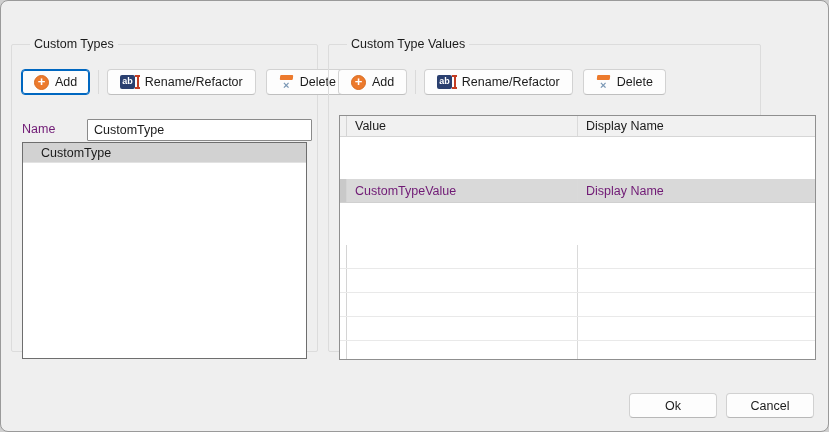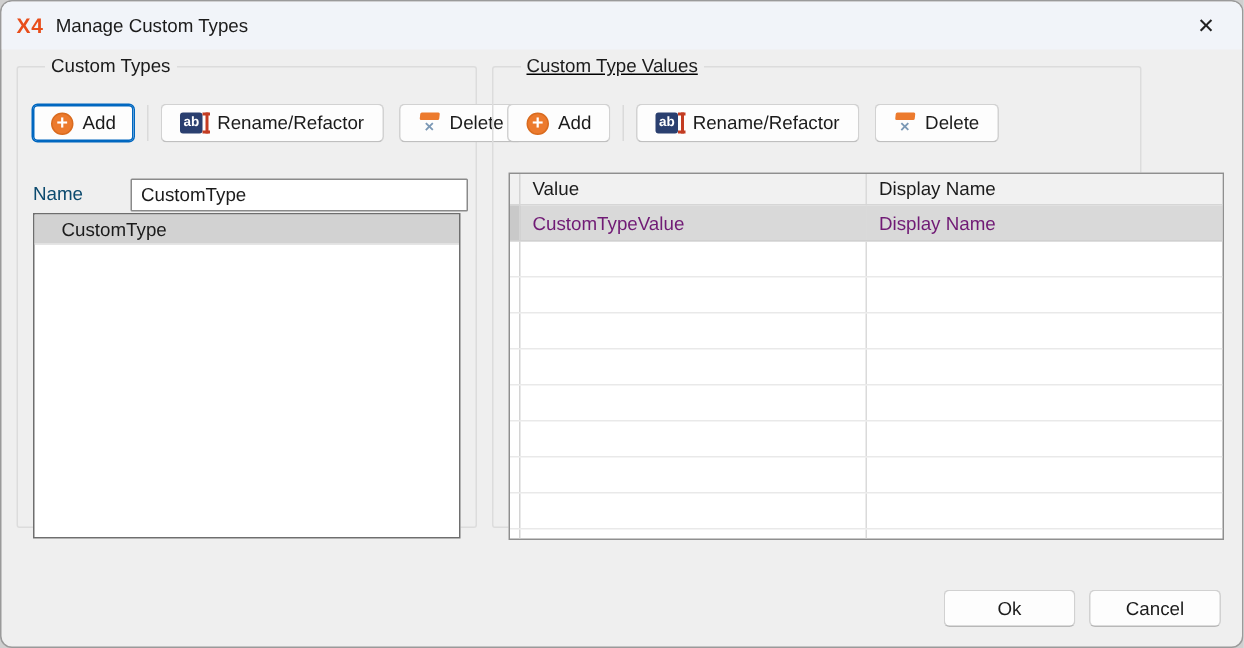--- a/index.html
+++ b/index.html
@@ -20,21 +20,21 @@
     font-size:14px; color:#222; cursor:default; background:transparent; border:none;
   }
   
   fieldset.group {
     position:absolute; border:1px solid #dcdcdc; border-radius:2px; background:transparent;
   }
   fieldset.group legend {
     font-size:12.5px; color:#1b1b1b; padding:0 4px; margin-left:18px;
   }
   #group-types  { left:10px;  top:36px; width:307px; height:315px; }
-  #group-values { left:327px; top:36px; width:433px; height:315px;text-decoration:underline; }
+  #group-values { left:327px; top:36px; width:433px; height:315px; }
   
   .btn-row { position:absolute; top:18px; left:9px; display:flex; align-items:center; }
   .btn {
     display:inline-flex; align-items:center; gap:6px; height:26px; padding:0 12px;
     background:#fdfdfd; border:1px solid #d2d2d2; border-bottom-color:#bfbfbf;
     border-radius:4px; font-size:12.5px; color:#1b1b1b; font-family:inherit; cursor:default;
   }
   .btn.focused { border:1px solid #0067c0; box-shadow: inset 0 0 0 1px #0067c0; }
   .sep { width:1px; height:24px; background:#dadada; margin:0 8px; }
   .btn + .btn { margin-left:10px; }
@@ -52,37 +52,37 @@
   .icon-rename .ibeam { position:relative; width:2px; height:14px; background:#c33c22; margin-left:2px; }
   .icon-rename .ibeam::before, .icon-rename .ibeam::after {
     content:""; position:absolute; left:-1.5px; width:5px; height:2px; background:#c33c22;
   }
   .icon-rename .ibeam::before { top:0; } .icon-rename .ibeam::after { bottom:0; }
   .icon-delete { display:inline-flex; flex-direction:column; align-items:center; width:15px; }
   .icon-delete .eraser { width:13px; height:5px; background:#ec7a2d; border-radius:1px; transform:skewX(-6deg); }
   .icon-delete .xmark { color:#7b98b5; font-weight:700; font-size:11px; line-height:9px; margin-top:1px; }
   
   .name-row { position:absolute; top:71px; left:10px; right:12px; display:flex; align-items:center; }
-  .name-label { font-size:12.5px; color:#0c4a6e; }
+  .name-label { font-size:12.5px; color:#701a75; }
   .name-input {
     position:absolute; left:65px; top:-3px; width:225px; height:22px;
     border:1px solid #8a8a8a; background:#fff; font-size:12.5px; font-family:inherit;
     padding:0 6px; color:#1b1b1b; border-radius:1px;
   }
   
   .listbox {
     position:absolute; top:91px; left:10px; width:285px; height:217px;
     background:#fff; border:1px solid #6e6e6e; overflow:hidden;
   }
   .list-item { height:20px; line-height:20px; font-size:12.5px; color:#1b1b1b; padding-left:18px; }
   .list-item.selected { background:#d2d2d2; border-bottom:1px solid #e2e2e2; }
   
   .grid {
     position:absolute; top:64px; left:10px; width:477px; height:245px;
-    background:#fff; border:1px solid #8f8f8f; display:flex; flex-direction:column; overflow:hidden;
+    background:#fff; border:1px solid #8f8f8f; display:flex; flex-direction:column; overflow:hidden;gap:42px;
   }
   .grid-header { display:flex; height:21px; background:#f1f1f1; border-bottom:1px solid #d6d6d6; flex:0 0 auto; }
   .grid-header .gutter { background:#f1f1f1; }
   .grid-header .cell { font-size:12.5px; color:#1b1b1b; display:flex; align-items:center; }
   .grid-row { display:flex; height:24px; border-bottom:1px solid #e9e9e9; flex:0 0 auto; }
   .grid-row.selected { background:#d9d9d9; border-bottom-color:#d0d0d0; }
   .grid-row.selected .gutter { background:#c9c9c9; }
   .gutter { width:7px; flex:0 0 auto; border-right:1px solid #d4d4d4; }
   .cell { display:flex; align-items:center; font-size:12.5px; color:#701a75; }
   .c1 { width:231px; flex:0 0 auto; padding-left:8px; border-right:1px solid #dadada; }
@@ -97,25 +97,20 @@
     display:flex; align-items:center; justify-content:center; cursor:default;
   }
   #ok-button { right:111px; }
   #cancel-button { right:14px; }
 </style>
 </head>
 <body>
 
 <div class="window">
 
-  <div class="titlebar">
-    <span class="logo">X4</span>
-    <span class="title">Manage Custom Types</span>
-    <button class="close-btn">✕</button>
-  </div>
 
   <fieldset class="group" id="group-types">
     <legend>Custom Types</legend>
 
     <div class="btn-row">
       <button class="btn focused">
         <span class="icon-add">+</span>
         <span>Add</span>
       </button>
       <span class="sep"></span>

